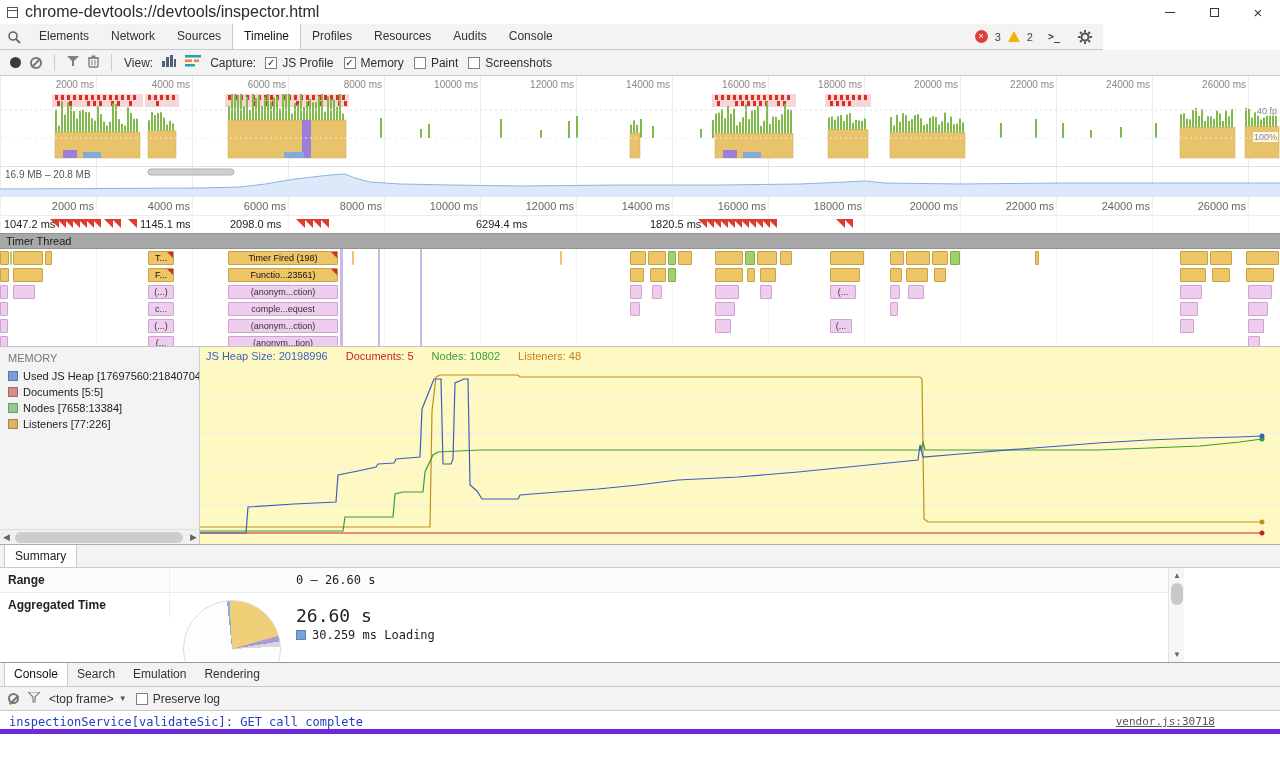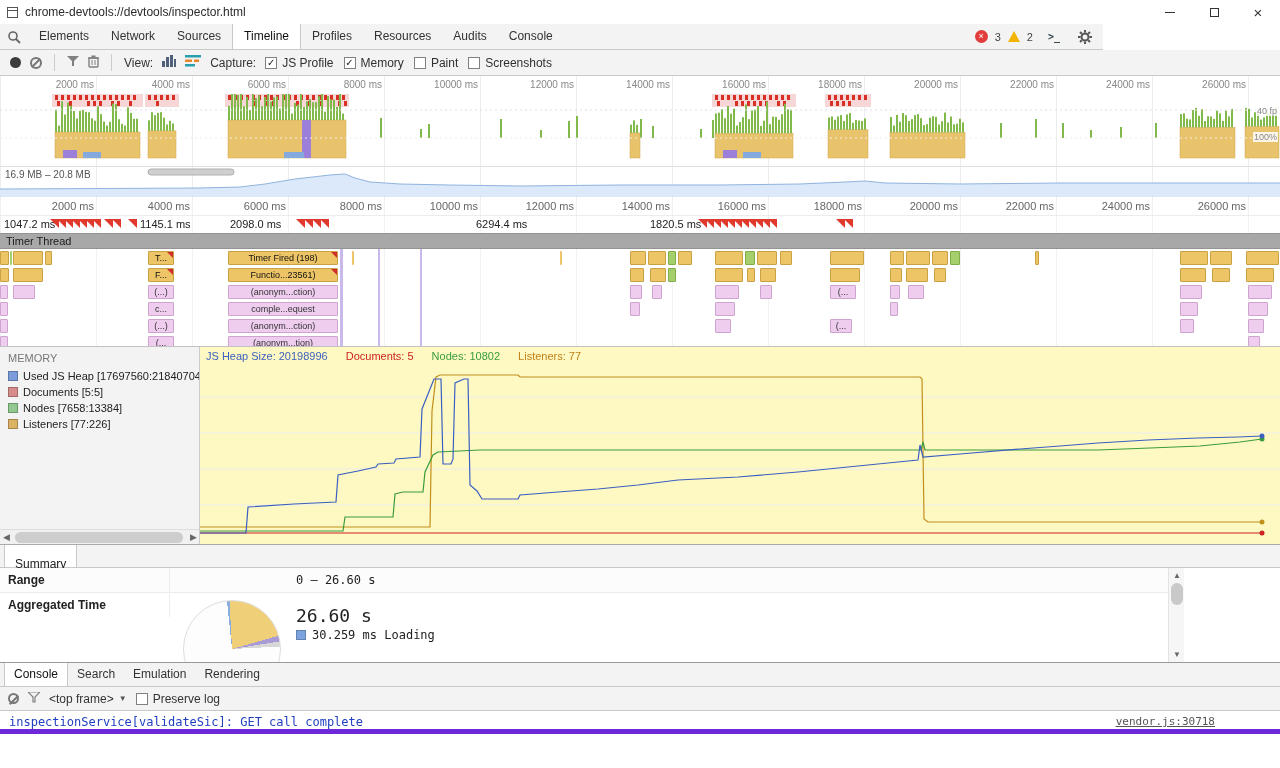--- a/index.html
+++ b/index.html
@@ -4,21 +4,21 @@
 <style>
   *{margin:0;padding:0;box-sizing:border-box}
   html,body{width:1280px;height:768px;overflow:hidden;background:#fff;font-family:"Liberation Sans",sans-serif}
   #app{position:relative;width:1280px;height:768px;font-size:12px;color:#303030}
   .mono{font-family:"DejaVu Sans Mono",monospace}
 
   
   #titlebar{position:absolute;top:0;left:0;width:1280px;height:24px;background:#fff;display:flex;align-items:center}
   #app-icon{width:11px;height:11px;border:1px solid #555;margin:0 7px 0 7px;position:relative}
   #app-icon:before{content:"";position:absolute;left:0;top:2px;width:9px;height:1px;background:#555}
-  #title-text{font-size:12px;color:#2b2b2b}
+  #title-text{font-size:16px;color:#2b2b2b}
   #win-controls{margin-left:auto;display:flex;height:24px}
   .win-btn{width:44px;height:24px;display:flex;align-items:center;justify-content:center}
   .glyph-min{width:10px;height:1px;background:#333}
   .glyph-max{width:9px;height:9px;border:1px solid #333}
   .glyph-close{font-size:15px;color:#333;line-height:15px}
 
   
   #tabbar{position:absolute;top:24px;left:0;width:1103px;height:26px;background:#f3f3f3;border-bottom:1px solid #c9c9c9;display:flex;align-items:stretch}
   #search-btn{width:28px;display:flex;align-items:center;justify-content:center}
   .dt-tab{padding:0 11px;line-height:25px;color:#333;cursor:default}
@@ -74,21 +74,21 @@
   .legend-swatch{width:10px;height:10px;border:1px solid rgba(0,0,0,.25);flex:0 0 auto}
   #mem-hscroll{position:absolute;bottom:0;left:0;width:200px;height:15px;background:#f1f1f1;border-top:1px solid #ddd}
   .hs-arrow{position:absolute;top:1px;font-size:9px;color:#666;line-height:13px}
   #hs-thumb{position:absolute;left:15px;top:2px;width:168px;height:11px;background:#cdcdcd;border-radius:6px}
   #mem-graph{position:absolute;left:200px;top:0;right:0;height:100%;background:#fef9c3}
   #counter-header{position:absolute;top:3px;left:6px;display:flex;gap:18px;font-size:11px;white-space:nowrap}
   #graph-svg{position:absolute;top:20px;left:0;display:block}
 
   
   #summary-tabs{position:absolute;top:545px;left:0;width:1280px;height:23px;background:#f3f3f3;border-bottom:1px solid #c9c9c9;display:flex;align-items:stretch}
-  #summary-tab{margin-left:4px;padding:8px 10px;line-height:22px;background:#fff;border-left:1px solid #c9c9c9;border-right:1px solid #c9c9c9;color:#222}
+  #summary-tab{margin-left:4px;padding:0 10px;line-height:22px;background:#fff;border-left:1px solid #c9c9c9;border-right:1px solid #c9c9c9;color:#222}
   #summary-body{position:absolute;top:568px;left:0;width:1184px;height:94px;background:#fff;overflow:hidden}
   .sum-row-label{position:absolute;left:0;width:170px;padding:5px 8px;font-weight:bold;font-size:12px;color:#222;border-right:1px solid #ededed}
   #row-range{position:absolute;top:0;left:0;width:1264px;height:25px;border-bottom:1px solid #ebebeb;background:#fcfcfc}
   #range-value{position:absolute;left:296px;top:5px;font-size:12px;color:#222}
   #agg-label{top:25px}
   #pie{position:absolute;left:183px;top:32px;width:98px;height:98px;border-radius:50%;border:1px solid #ddd;
     background:conic-gradient(from -6deg,#88aee0 0deg 3deg,#f0cf79 3deg 80deg,#a99bd6 80deg 87deg,#d7d7d7 87deg 93deg,#fdfdfd 93deg 354deg)}
   #agg-total{position:absolute;left:296px;top:37px;font-size:18px;color:#222}
   #agg-legend{position:absolute;left:296px;top:60px;display:flex;align-items:center;gap:6px;font-size:12px;color:#222}
   .sum-swatch{width:10px;height:10px;border:1px solid rgba(0,0,0,.2)}
@@ -711,21 +711,21 @@
         <span class="hs-arrow" style="left:3px">◀</span>
         <span id="hs-thumb"></span>
         <span class="hs-arrow" style="right:3px">▶</span>
       </div>
     </div>
     <div id="mem-graph">
       <div id="counter-header">
           <span style="color: rgb(59, 95, 192);">JS Heap Size: 20198996</span>
           <span style="color: rgb(204, 34, 34);">Documents: 5</span>
           <span style="color: rgb(58, 156, 58);">Nodes: 10802</span>
-          <span style="color: rgb(192, 127, 24);">Listeners: 77</span>
+          <span style="color: rgb(192, 127, 24);">Listeners: 48</span>
         </div>
       <svg id="graph-svg" width="1080" height="176">
           <line x1="0" y1="30" x2="1080" y2="30" stroke="#ececec"></line>
           <line x1="0" y1="66" x2="1080" y2="66" stroke="#ececec"></line>
           <line x1="0" y1="102" x2="1080" y2="102" stroke="#ececec"></line>
           <line x1="0" y1="138" x2="1080" y2="138" stroke="#ececec"></line>
           <polyline points="0,166 1062,166" fill="none" stroke="#cc2222" stroke-width="1.2"></polyline>
           <circle cx="1062" cy="166" r="2.5" fill="#cc2222"></circle>
           <polyline points="0,160 230,160 232,44 236,10 240,8 318,8 320,10 720,10 722,12 724,152 728,155 1062,155" fill="none" stroke="#c0901c" stroke-width="1.2"></polyline>
           <circle cx="1062" cy="155" r="2.5" fill="#c0901c"></circle>

